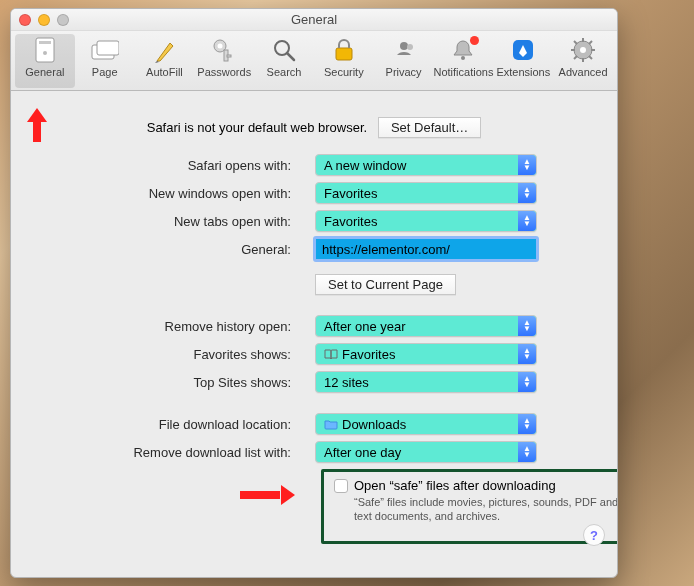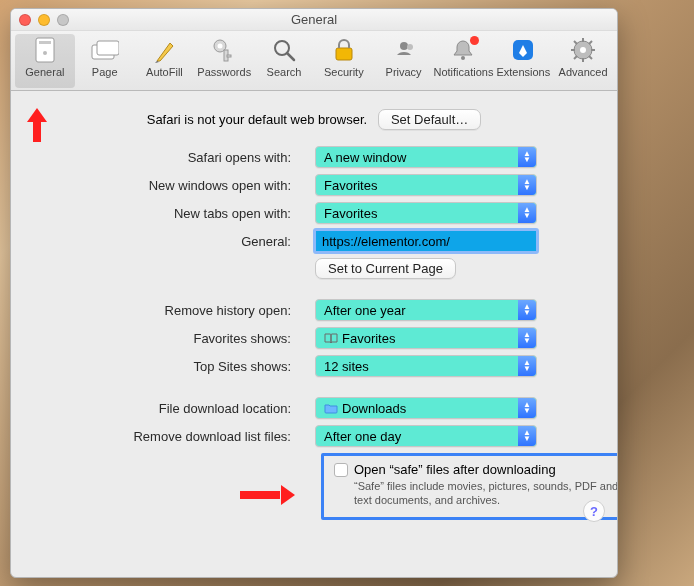--- a/index.html
+++ b/index.html
@@ -99,25 +99,26 @@
     flex: 1;
   }
   .topline {
     text-align: center;
     margin: 8px 0 16px 0;
   }
   .macbtn {
     display: inline-block;
     background: linear-gradient(#ffffff,#f2f2f2);
     border: 1px solid #c7c7c7;
-    border-radius: 7px;
+    border-radius: 0;
     padding: 2px 12px;
     font-size: 13px;
     color: #222;
     box-shadow: 0 1px 0 rgba(0,0,0,0.05);
+    margin-top: 8px;
   }
   .popup {
     display: inline-flex;
     align-items: center;
     width: 222px;
     height: 22px;
     background: #5eead4;
     border: 1px solid #c7c7c7;
     border-radius: 4px;
     box-shadow: 0 1px 0 rgba(0,0,0,0.04);
@@ -145,23 +146,23 @@
     border: 1px solid #b9b9b9;
     outline: 3px solid #8db9f9;
     outline-offset: -1px;
     border-radius: 1px;
     padding: 0 6px;
     font-size: 13px;
     background: #0ea5e9;
   }
   .gap { height: 14px; }
   .safebox {
-    border: 3px solid #3b82f6;
+    border: 3px solid #14532d;
     border-radius: 2px;
-    padding: 6px 10px 10px 10px;
+    padding: 6px 10px 18px 10px;
     width: 322px;
     margin-left: 292px;
     margin-top: 6px;
   }
   .safebox .line1 { display:flex; align-items:center; gap:6px; margin-bottom:2px;}
   .chk {
     width: 14px; height: 14px;
     background: #fff;
     border: 1px solid #b5b5b5;
     border-radius: 3px;
@@ -442,21 +443,21 @@
                 <path d="M1 3 h4 l1 1 h7 v6 a1 1 0 0 1-1 1 H2 a1 1 0 0 1-1-1 Z" fill="#6bb7ff" stroke="#3e8fe0"></path>
               </svg>
           </span>
           <span>Downloads</span>
           <span class="arrows">▲<br>▼</span>
         </div>
       </div>
     </div>
 
     <div class="row">
-      <div class="lblcol">Remove download list files:</div>
+      <div class="lblcol">Remove download list with:</div>
       <div class="ctrlcol">
         <div class="popup">
           <span>After one day</span>
           <span class="arrows">▲<br>▼</span>
         </div>
       </div>
     </div>
 
     <div class="safebox">
       <div class="line1">

